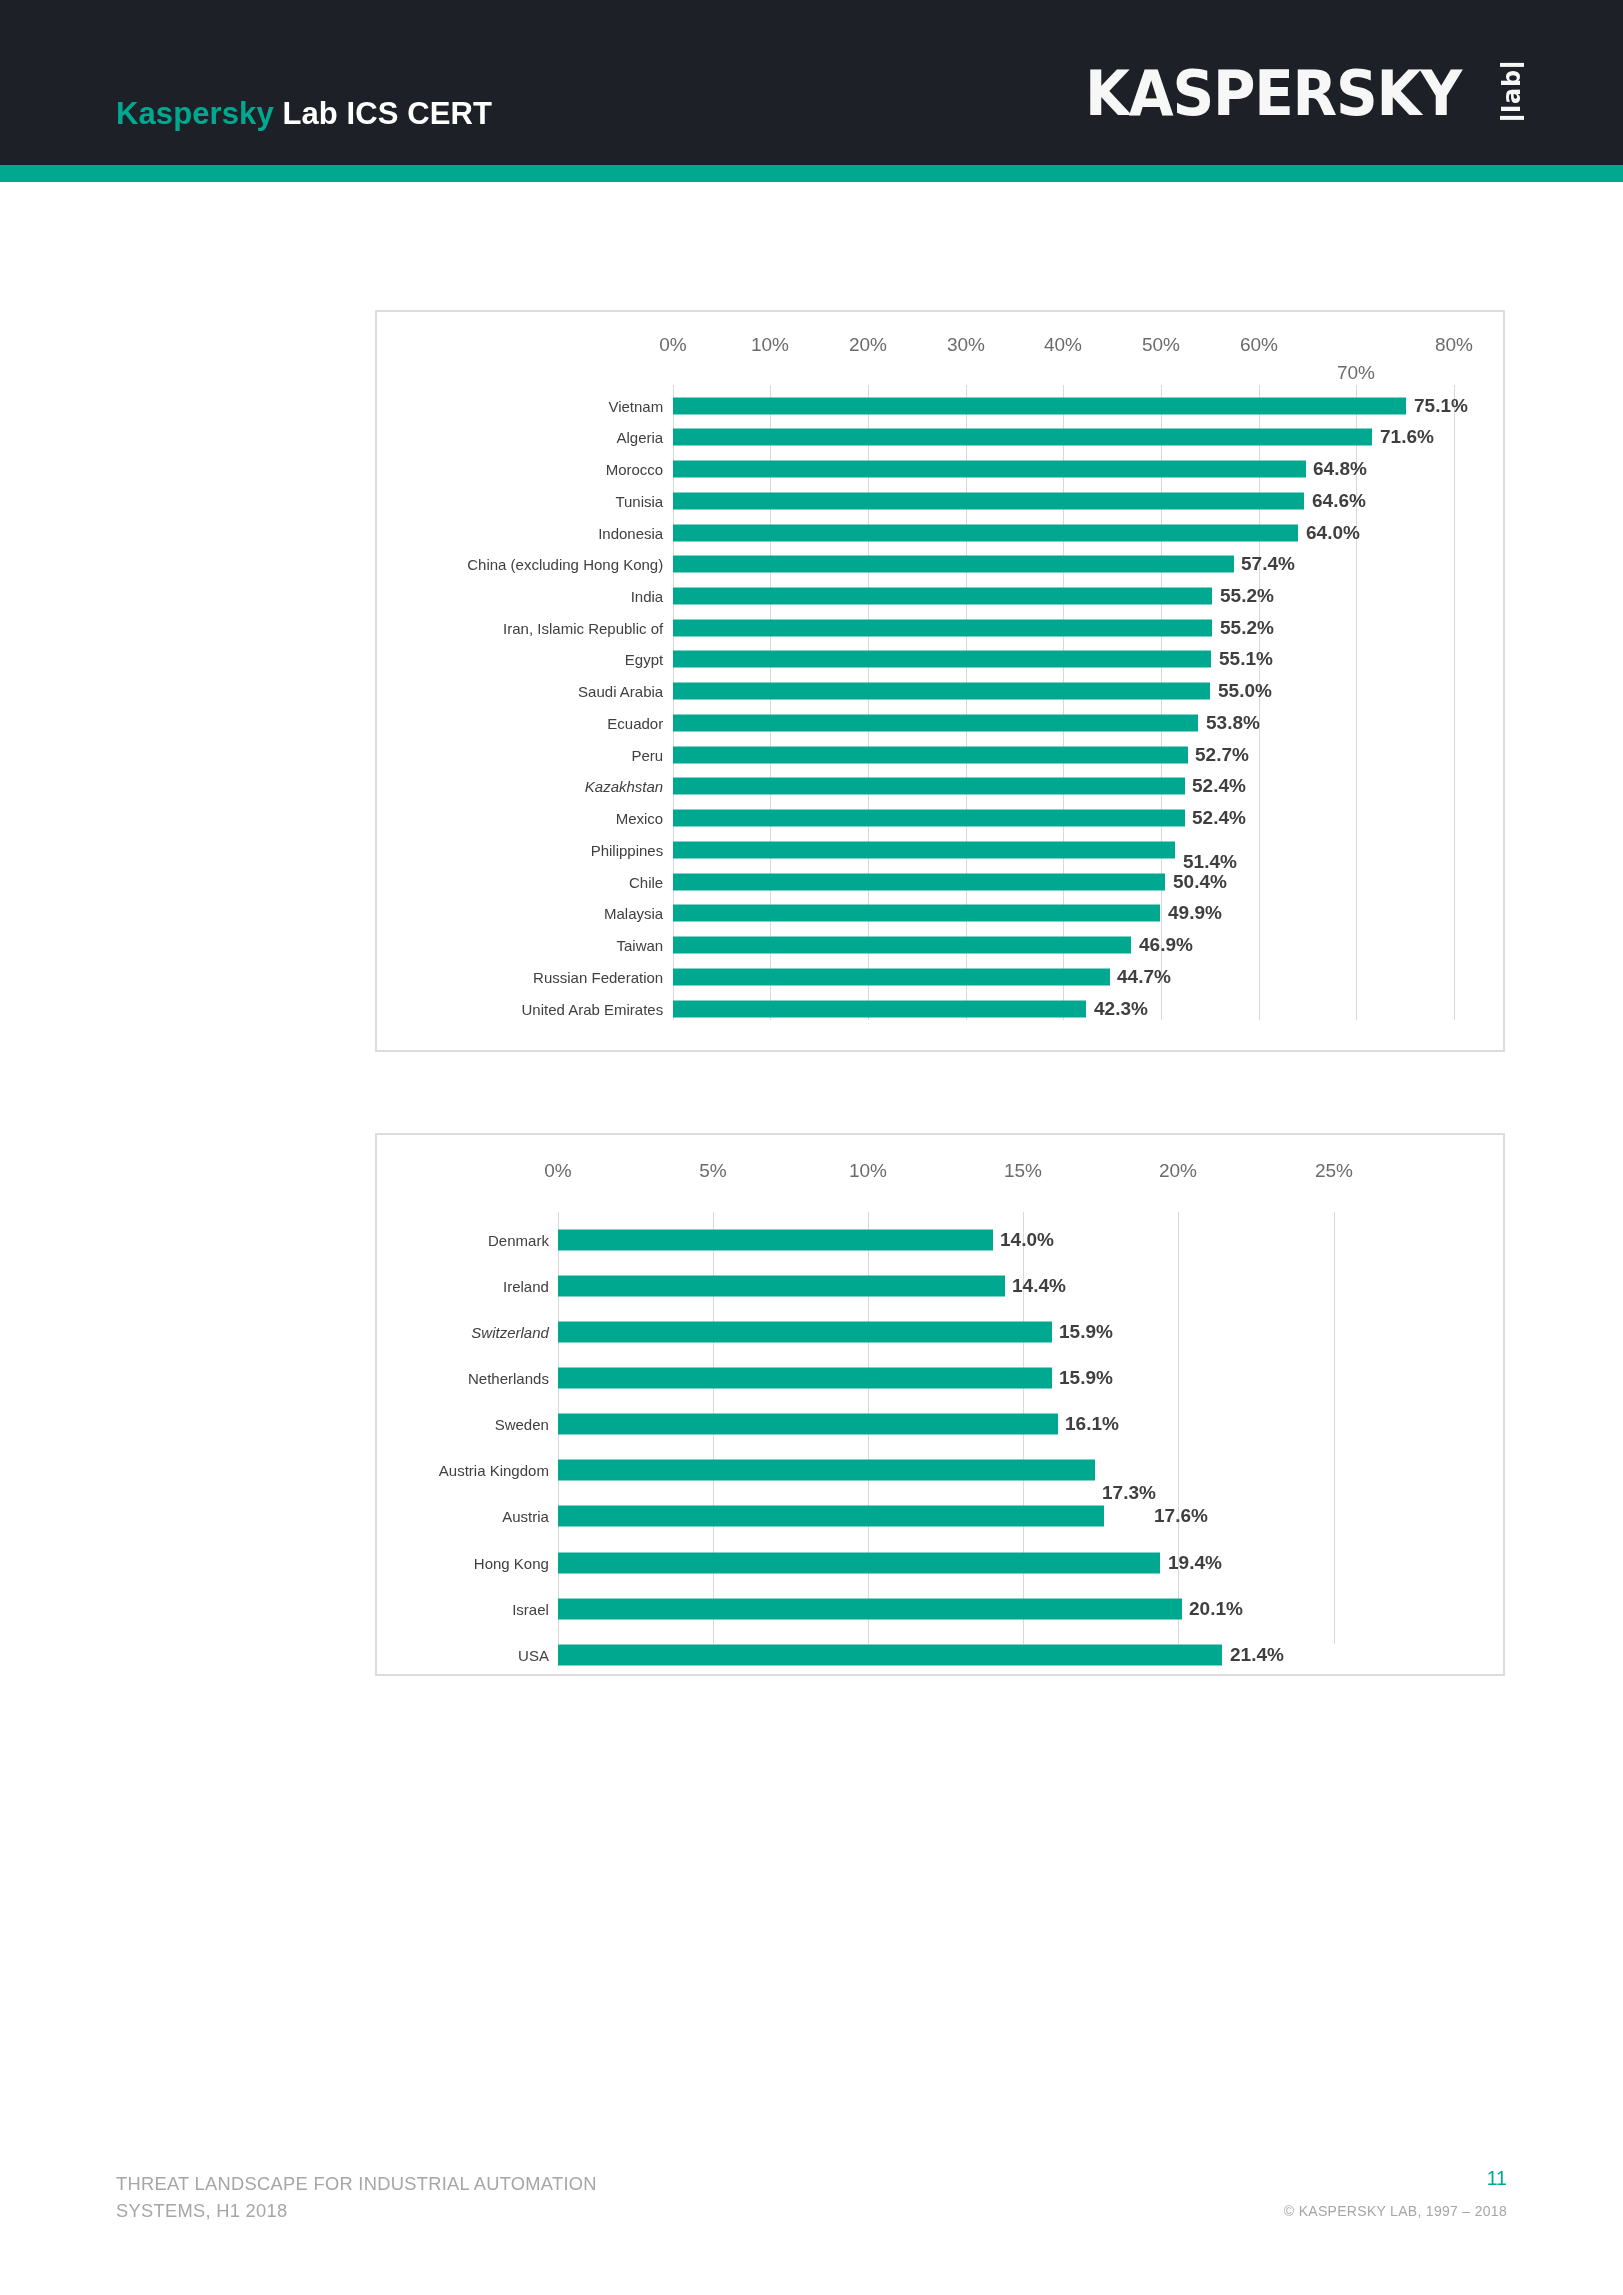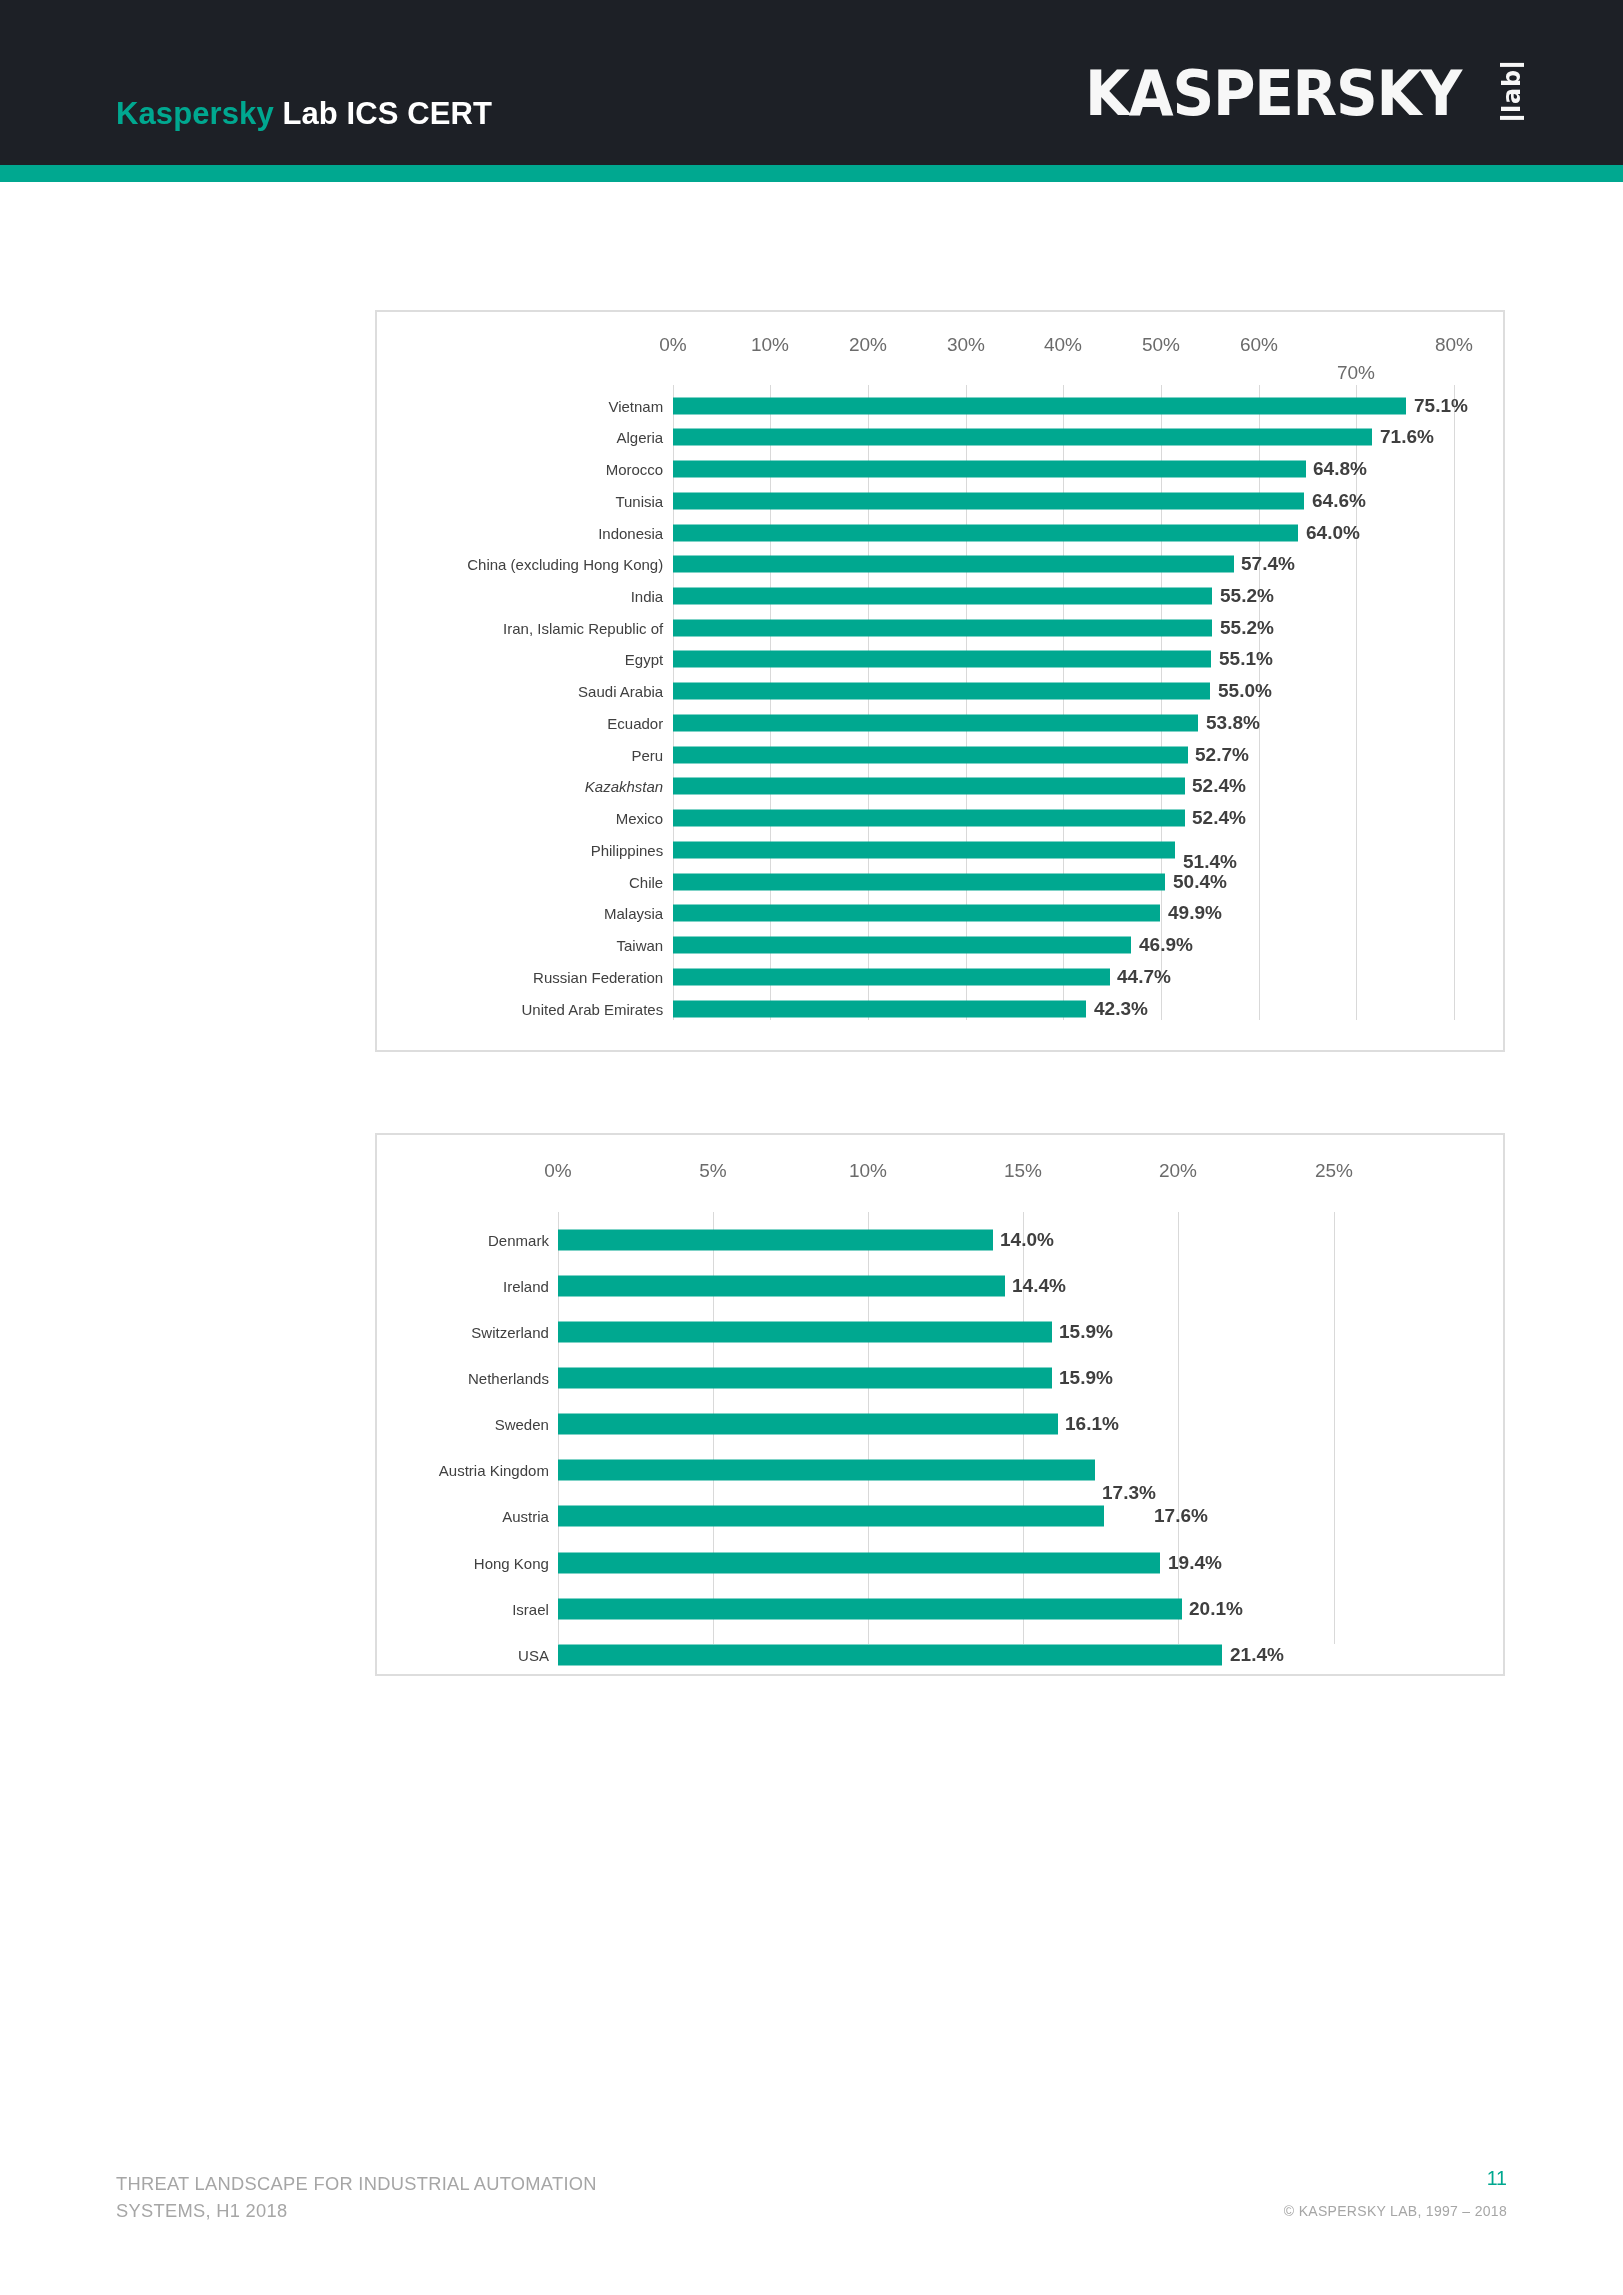--- a/index.html
+++ b/index.html
@@ -241,21 +241,21 @@
       <div class="gridline" style="left: 491px; top: 77px; height: 432px;"></div>
       <div class="gridline" style="left: 646px; top: 77px; height: 432px;"></div>
       <div class="gridline" style="left: 801px; top: 77px; height: 432px;"></div>
       <div class="gridline" style="left: 957px; top: 77px; height: 432px;"></div>
       <div class="cat-label" style="left: 7.9px; width: 164px; top: 105px;">Denmark</div>
       <div class="bar" style="left: 181px; top: 105px; width: 435px; height: 21px; background: rgb(0, 168, 144);"></div>
       <div class="val-label" style="left: 623px; top: 105px;">14.0%</div>
       <div class="cat-label" style="left: 7.9px; width: 164px; top: 151px;">Ireland</div>
       <div class="bar" style="left: 181px; top: 151px; width: 447px; height: 21px; background: rgb(0, 168, 144);"></div>
       <div class="val-label" style="left: 635px; top: 151px;">14.4%</div>
-      <div class="cat-label" style="left: 7.9px; width: 164px; top: 197px;">Switzerland</div>
+      <div class="cat-label" style="left: 7.9px; width: 164px; top: 197px; font-style: italic;">Switzerland</div>
       <div class="bar" style="left: 181px; top: 197px; width: 494px; height: 21px; background: rgb(0, 168, 144);"></div>
       <div class="val-label" style="left: 682px; top: 197px;">15.9%</div>
       <div class="cat-label" style="left: 7.9px; width: 164px; top: 243px;">Netherlands</div>
       <div class="bar" style="left: 181px; top: 243px; width: 494px; height: 21px; background: rgb(0, 168, 144);"></div>
       <div class="val-label" style="left: 682px; top: 243px;">15.9%</div>
       <div class="cat-label" style="left: 7.9px; width: 164px; top: 289px;">Sweden</div>
       <div class="bar" style="left: 181px; top: 289px; width: 500px; height: 21px; background: rgb(0, 168, 144);"></div>
       <div class="val-label" style="left: 688px; top: 289px;">16.1%</div>
       <div class="cat-label" style="left: 7.9px; width: 164px; top: 335px;">Austria Kingdom</div>
       <div class="bar" style="left: 181px; top: 335px; width: 537px; height: 21px; background: rgb(0, 168, 144);"></div>

